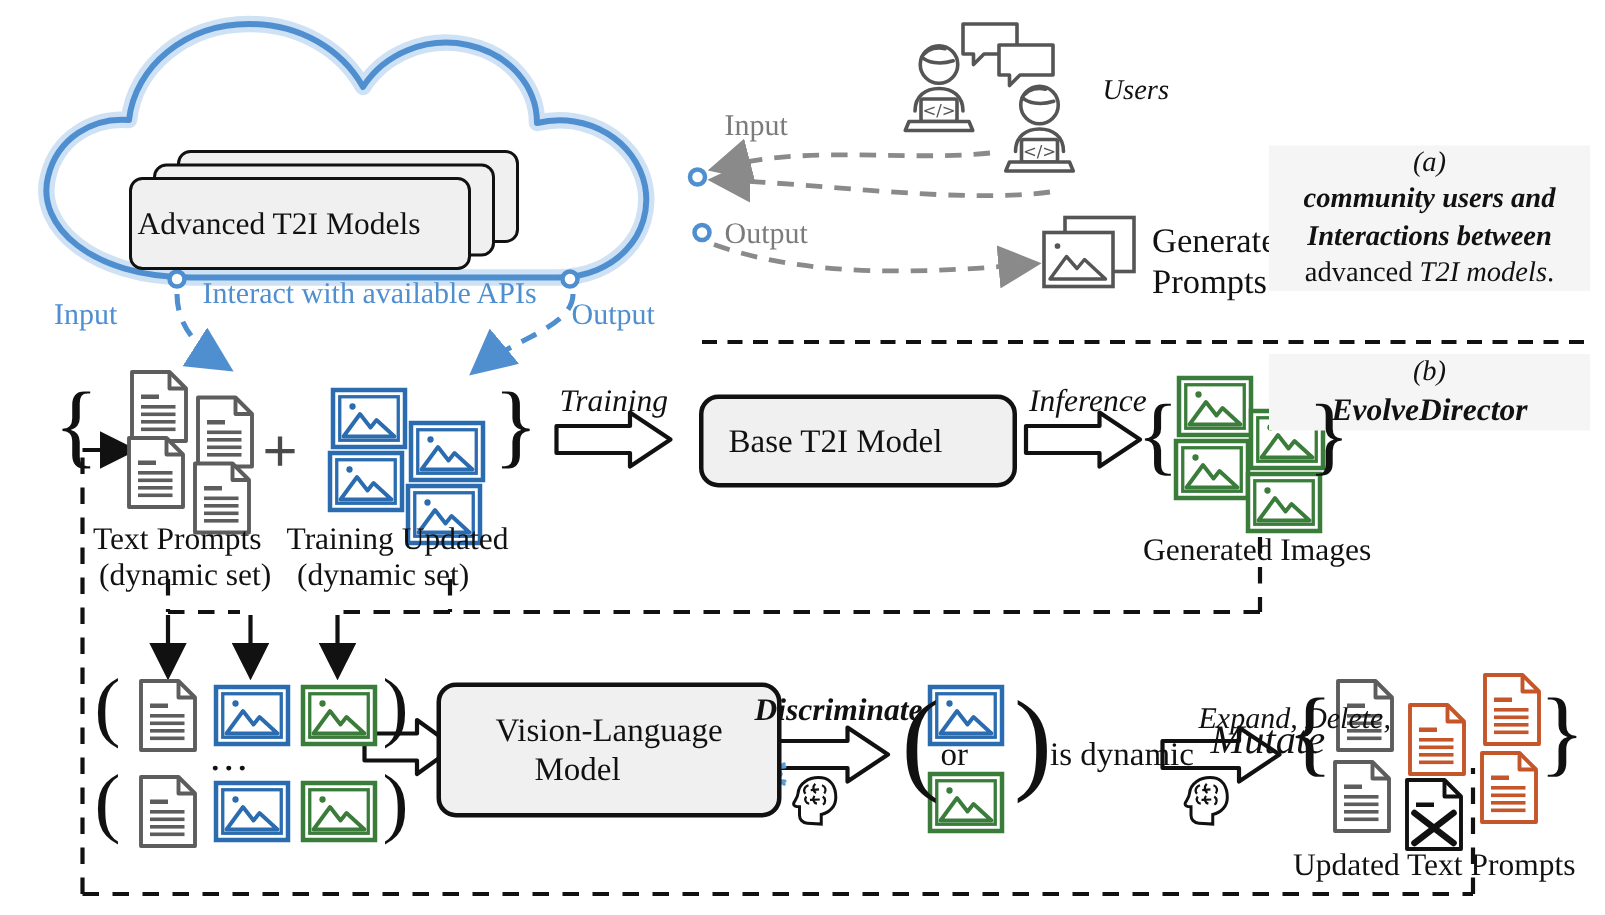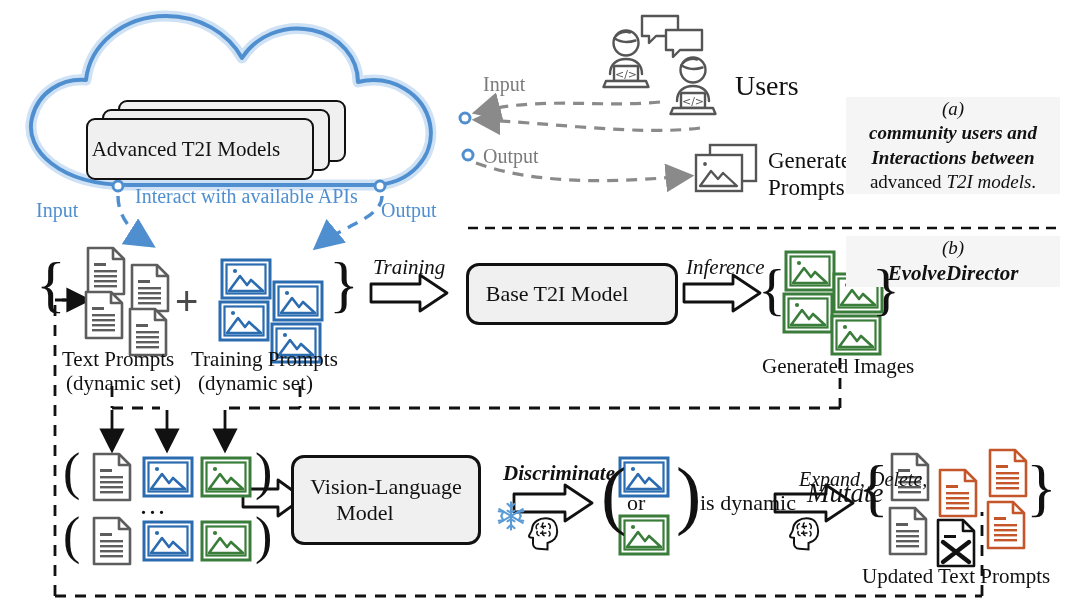--- a/index.html
+++ b/index.html
@@ -331,21 +331,21 @@
     </div>
   </div>
 
   <div class="lbl lbl-blue serif" style="left:36px; top:199px; font-size:20px;">Input</div>
   <div class="lbl lbl-blue serif" style="left:135px; top:185px; font-size:20px;">Interact with available APIs</div>
   <div class="lbl lbl-blue serif" style="left:381px; top:199px; font-size:20px;">Output</div>
 
   <div class="lbl lbl-gray serif" style="left:483px; top:73px; font-size:20px;">Input</div>
   <div class="lbl lbl-gray serif" style="left:483px; top:145px; font-size:20px;">Output</div>
 
-  <div class="lbl serif" style="left:735px; top:70px; font-size:28px;">Users</div>
+  <div class="lbl serif" style="left:735px; top:50px; font-size:19px;font-style:italic;">Users</div>
   <div class="lbl serif" style="left:768px; top:148px; font-size:23px;">Generated</div>
   <div class="lbl serif" style="left:768px; top:175px; font-size:23px;">Prompts</div>
 
   <div class="panel serif" style="left:846px; top:97px; width:214px; font-size:19px;">
     <div class="ital">(a)</div>
     <div class="ital bold">community users and</div>
     <div class="ital bold">Interactions between</div>
     <div>
       <span>advanced </span><span class="ital">T2I models</span><span>.</span>
     </div>
@@ -355,41 +355,41 @@
     <div class="ital">(b)</div>
     <div class="ital bold" style="font-size:21px;">EvolveDirector</div>
   </div>
 
   <div class="lbl serif" style="left:36px; top:250px; font-size:62px; font-weight:300;">{</div>
   <div class="lbl serif" style="left:329px; top:250px; font-size:62px; font-weight:300;">}</div>
   <div class="lbl" style="left:175px; top:279px; font-size:40px; color:#4a4a4a; font-family:'Liberation Sans',sans-serif;">+</div>
 
   <div class="lbl serif" style="left:62px; top:348px; font-size:21px;">Text Prompts</div>
   <div class="lbl serif" style="left:66px; top:372px; font-size:21px;">(dynamic set)</div>
-  <div class="lbl serif" style="left:191px; top:348px; font-size:21px;">Training Prompts</div>
+  <div class="lbl serif" style="left:191px; top:348px; font-size:21px;">Training Updated</div>
   <div class="lbl serif" style="left:198px; top:372px; font-size:21px;">(dynamic set)</div>
 
   <div class="lbl serif ital" style="left:373px; top:256px; font-size:21px;">Training</div>
   <div class="lbl serif ital" style="left:686px; top:256px; font-size:21px;">Inference</div>
 
   <div class="modelbox" style="left:466px; top:263px; width:212px; height:62px;">
     <span class="serif" style="font-size:22px; padding-right:30px;">Base T2I Model</span>
   </div>
 
   <div class="lbl serif" style="left:758px; top:258px; font-size:58px; font-weight:300;">{</div>
   <div class="lbl serif" style="left:872px; top:258px; font-size:58px; font-weight:300;">}</div>
   <div class="lbl serif" style="left:762px; top:355px; font-size:21px;">Generated Images</div>
 
   <div class="lbl serif" style="left:63px; top:443px; font-size:52px; font-weight:300;">(</div>
   <div class="lbl serif" style="left:255px; top:443px; font-size:52px; font-weight:300;">)</div>
   <div class="lbl serif" style="left:63px; top:507px; font-size:52px; font-weight:300;">(</div>
   <div class="lbl serif" style="left:255px; top:507px; font-size:52px; font-weight:300;">)</div>
   <div class="lbl serif" style="left:140px; top:489px; font-size:28px; letter-spacing:2px;">...</div>
 
-  <div class="modelbox" style="left:291px; top:455px; width:190px; height:90px; flex-direction:column; gap:0;">
+  <div class="modelbox" style="left:291px; top:455px; width:230px; height:90px; flex-direction:column; gap:0;">
     <span class="serif" style="font-size:22px;">Vision-Language</span>
     <span class="serif" style="font-size:22px; padding-right:42px;">Model</span>
   </div>
 
   <div class="lbl serif ital" style="left:503px; top:462px; font-size:21px;font-weight:bold;">Discriminate</div>
 
   <div class="lbl serif" style="left:601px; top:452px; font-size:76px; font-weight:200;">(</div>
   <div class="lbl serif" style="left:676px; top:452px; font-size:76px; font-weight:200;">)</div>
   <div class="lbl serif" style="left:627px; top:491px; font-size:22px;">or</div>
   <div class="lbl serif" style="left:700px; top:491px; font-size:22px;">is dynamic</div>

